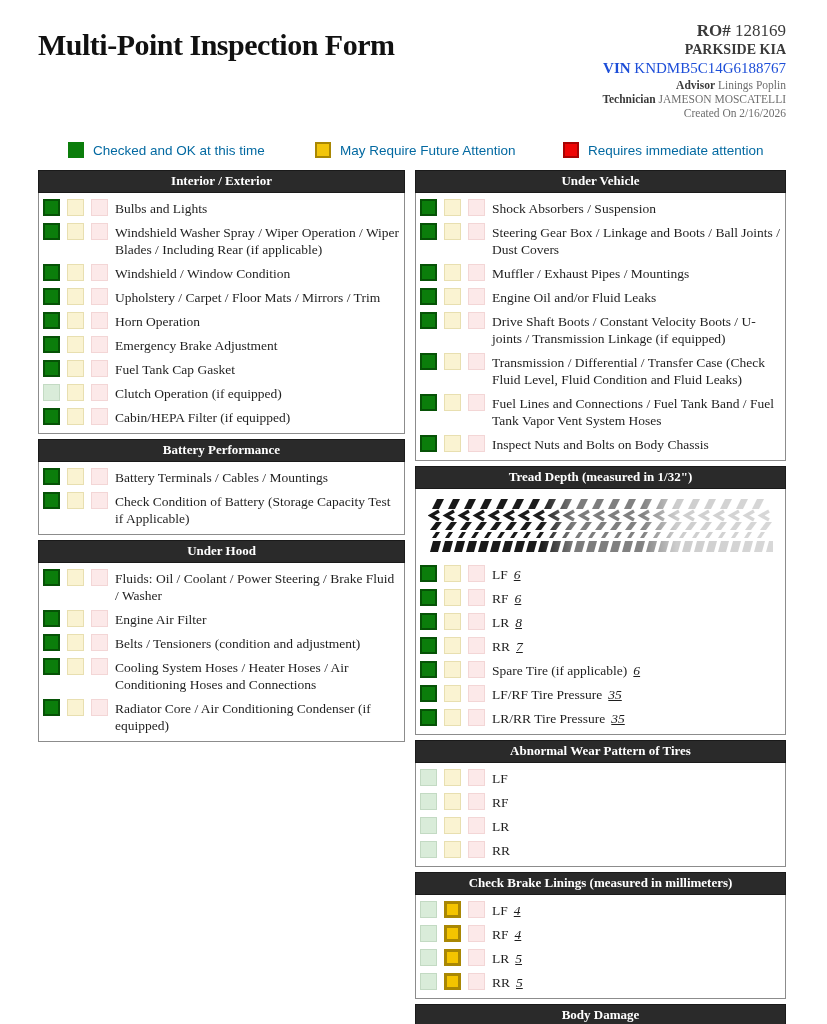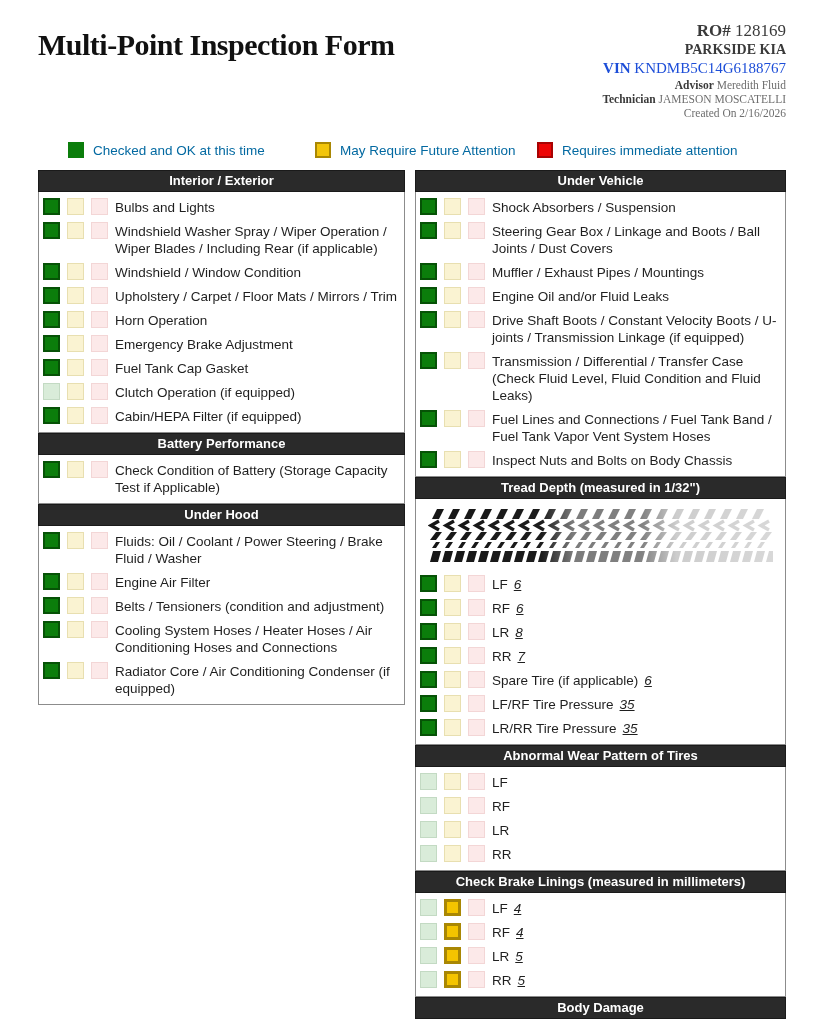--- a/index.html
+++ b/index.html
@@ -19,31 +19,31 @@
   .meta .dealer{font-size:14px;font-weight:700;color:#3a3a3a;}
   .meta .vin{font-size:15px;color:#1d4ed8;}
   .meta .vin b{font-weight:700;}
   .meta .small{font-size:11.5px;color:#6e6e6e;}
   .meta .small b{color:#3a3a3a;font-weight:700;}
 
   
   .legend{display:flex;align-items:center;padding-left:30px;margin:10px 0 12px 0;}
   .legend-item{display:flex;align-items:center;font-size:13.5px;color:#0369a1;}
   .legend-item.l1{width:247px;}
-  .legend-item.l2{width:222px;}
+  .legend-item.l2{width:248px;}
   .swatch{width:16px;height:16px;box-sizing:border-box;margin-right:9px;flex:none;}
   .sw-green{background:#0b7d0b;border:2px solid #06520 6;border-color:#065206;}
   .sw-yellow{background:#f2c50c;border:2px solid #a98704;}
   .sw-red{background:#ee0505;border:2px solid #a80303;}
 
   
   .columns{display:flex;gap:10px;align-items:flex-start;}
   .col-left{width:367px;flex:none;}
   .col-right{width:371px;flex:none;}
-  .section{}
+  .section{margin-bottom:5px;font-family:Liberation Serif, serif;}
   .sec-header{
     background:#2a2a2a;color:#ffffff;text-align:center;
     font-size:13px;font-weight:600;padding:2px 0 3px 0;
     border:1px solid #1a1a1a;
   }
   .sec-body{background:#fff;border:1px solid #8c8c8c;border-top:none;padding:3px 4px 4px 4px;}
   .row{display:flex;align-items:flex-start;padding:3px 0;}
   .cb{width:17px;height:17px;box-sizing:border-box;flex:none;margin-right:7px;}
   .cb-green-on{background:#0b7d0b;border:2px solid #065206;}
   .cb-green-off{background:#d9ecd9;border:1px solid #c3dac3;}
@@ -59,21 +59,21 @@
 <body>
 
 <div class="page">
 
   <div class="top">
     <div class="title">Multi-Point Inspection Form</div>
     <div class="meta">
       <div class="ro"><b>RO#</b> <span>128169</span></div>
       <div class="dealer">PARKSIDE KIA</div>
       <div class="vin"><b>VIN</b> <span>KNDMB5C14G6188767</span></div>
-      <div class="small"><b>Advisor</b> <span>Meredith Fluid</span></div>
+      <div class="small"><b>Advisor</b> <span>Linings Poplin</span></div>
       <div class="small"><b>Technician</b> <span>JAMESON MOSCATELLI</span></div>
       <div class="small">Created On 2/16/2026</div>
     </div>
   </div>
 
   <div class="legend">
     <div class="legend-item l1">
       <span class="swatch sw-green"></span>
       <span>Checked and OK at this time</span>
     </div>
@@ -144,20 +144,26 @@
               <span class="cb cb-green-on"></span>
               <span class="cb cb-yellow-off"></span>
               <span class="cb cb-pink-off"></span>
               <span class="lab">Cabin/HEPA Filter (if equipped)</span>
             </div>
           </div>
         </div>
         <div class="section">
           <div class="sec-header">Battery Performance</div>
           <div class="sec-body">
+            <div class="row">
+              <span class="cb cb-green-on"></span>
+              <span class="cb cb-yellow-off"></span>
+              <span class="cb cb-pink-off"></span>
+              <span class="lab">Battery Terminals / Cables / Mountings</span>
+            </div>
             <div class="row">
               <span class="cb cb-green-on"></span>
               <span class="cb cb-yellow-off"></span>
               <span class="cb cb-pink-off"></span>
               <span class="lab">Check Condition of Battery (Storage Capacity Test if Applicable)</span>
             </div>
           </div>
         </div>
         <div class="section">
           <div class="sec-header">Under Hood</div>

